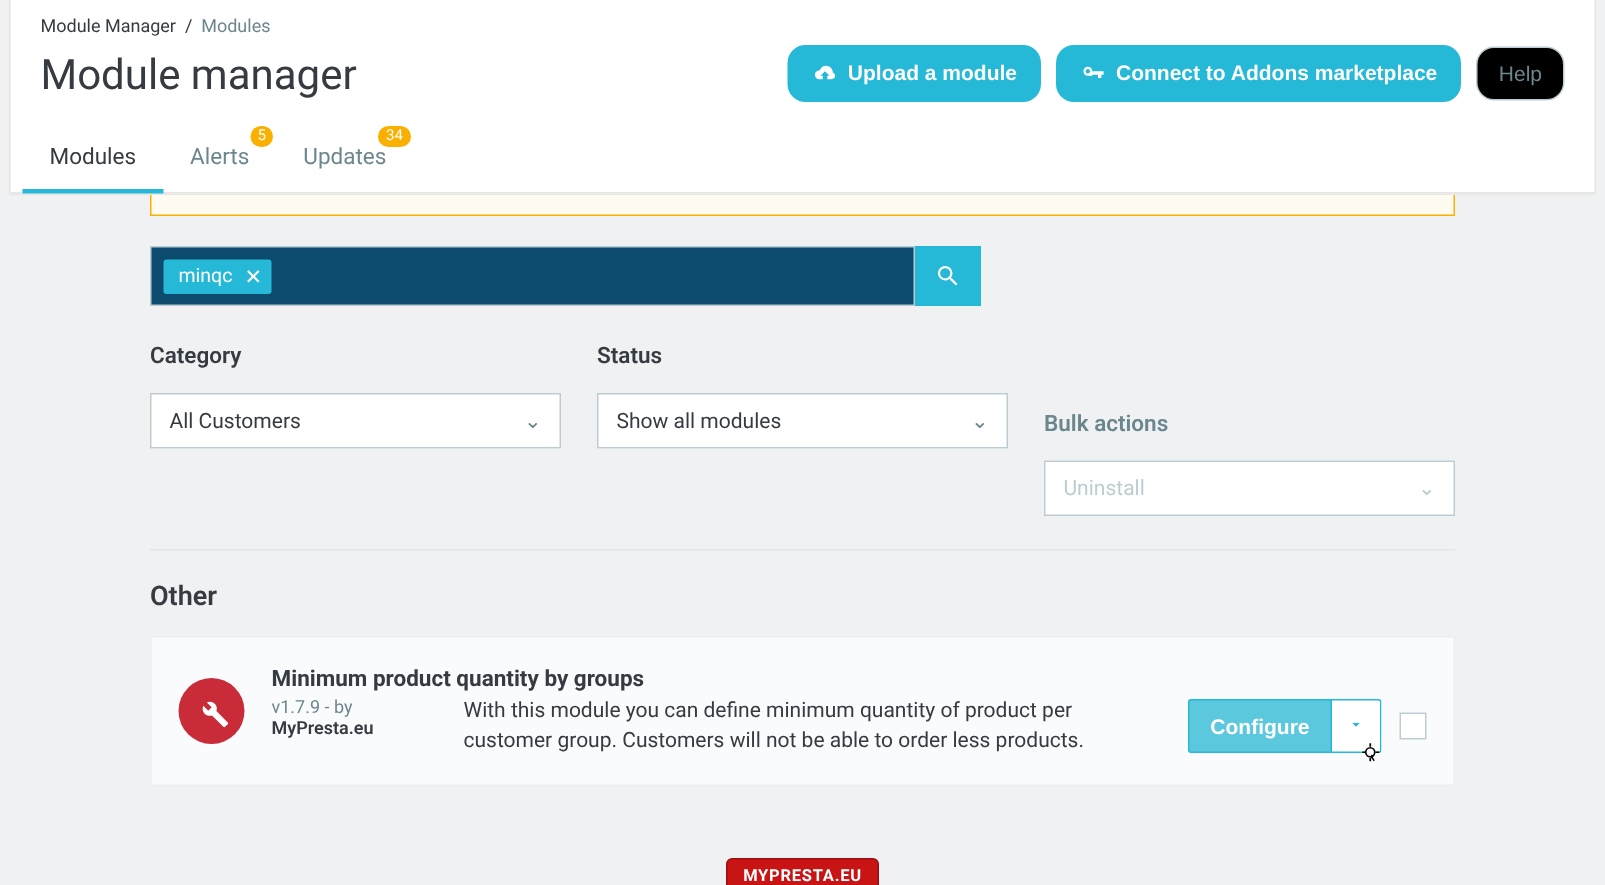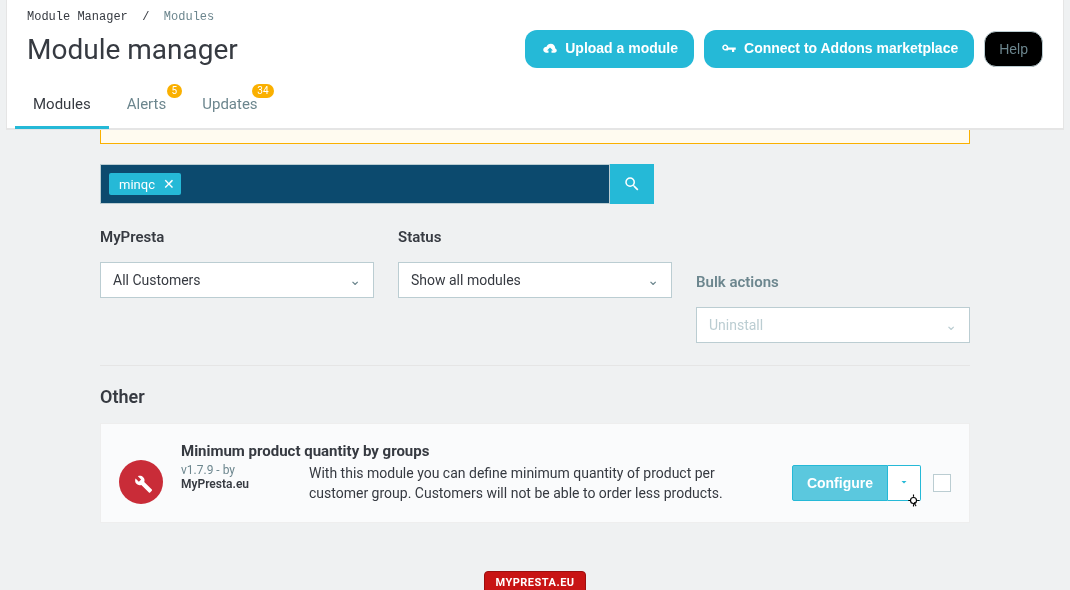--- a/index.html
+++ b/index.html
@@ -1,20 +1,20 @@
 <!DOCTYPE html>
 <html><head>
 <meta charset="utf-8">
 <style>
 * { box-sizing: border-box; margin: 0; padding: 0; }
 body { font-family: -apple-system, BlinkMacSystemFont, "Segoe UI", Roboto, sans-serif; background: #eff1f2; width: 1070px; height: 590px; overflow: hidden; }
 
 .page-wrap { background: #fff; margin: 0 6px; border: 1px solid #e5e5e5; border-top: none; }
 .header { padding: 10px 20px 0; }
-.breadcrumb { font-size: 12px; color: #6c868e; margin-bottom: 6px; font-family: Liberation Mono, monospace; }
+.breadcrumb { font-size: 12px; color: #6c868e; margin-bottom: 6px; }
 .breadcrumb span { color: #363a41; }
 .header-row { display: flex; justify-content: space-between; align-items: center; padding-bottom: 14px; }
 .page-title { font-size: 28px; font-weight: 400; color: #363a41; }
 .header-actions { display: flex; gap: 10px; align-items: center; }
 .btn { display: inline-flex; gap: 6px; padding: 10px 16px; font-size: 14px; font-weight: 600; border-radius: 12px; cursor: pointer; border: none; }
 .btn-primary { background: #25b9d7; color: #fff; }
 .btn-outline { background: #000000; color: #6c868e; border: 1px solid #bbcdd2; padding: 9px 14px; font-weight: 400; }
 .btn svg { width: 18px; height: 18px; }
 
 .tabs { display: flex; border-bottom: 1px solid #e5e5e5; padding-left: 8px; }
@@ -35,21 +35,21 @@
 .filters { display: flex; gap: 24px; margin-bottom: 20px; padding-bottom: 22px; border-bottom: 1px solid #e5e5e5; }
 .filter { flex: 1; }
 .filter-label { font-size: 15px; color: #363a41; font-weight: 600; margin-bottom: 16px; }
 .filter-label.muted { color: #6c868e; margin-top: 45px; }
 .select { border: 1px solid #bbcdd2; padding: 9px 12px; font-size: 14px; color: #363a41; display: flex; justify-content: space-between; align-items: center; cursor: pointer; background: #fff; }
 .select.disabled { color: #bbcdd2; }
 .select .chev { color: #6c868e; }
 .select.disabled .chev { color: #bbcdd2; }
 
 .section-title { font-size: 18px; font-weight: 600; color: #363a41; margin-bottom: 16px; }
-.module-card { background: #fafbfc; border: 1px solid #eee; padding: 18px; display: flex; gap: 18px; align-items: flex-end; }
+.module-card { background: #fafbfc; border: 1px solid #eee; padding: 18px; display: flex; gap: 18px; align-items: center; }
 .module-logo { width: 44px; height: 44px; border-radius: 50%; background: #c92c38; display: flex; align-items: center; justify-content: center; flex-shrink: 0; }
 .module-logo svg { width: 26px; height: 26px; }
 .module-body { flex: 1; display: flex; gap: 18px; }
 .module-info { flex: 0 0 110px; }
 .module-name { font-size: 15px; font-weight: 700; color: #363a41; margin-bottom: 3px; }
 .module-ver { font-size: 12px; color: #6c868e; }
 .module-author { font-size: 12px; color: #363a41; font-weight: 600; }
 .module-desc { flex: 1; font-size: 14px; color: #363a41; line-height: 1.45; padding-right: 20px; }
 .module-actions { display: flex; align-items: center; gap: 12px; flex-shrink: 0; position: relative; }
 .btn-group { display: flex; }
@@ -120,21 +120,21 @@
     </div>
     <div class="search-btn">
       <svg viewBox="0 0 24 24" fill="#fff">
           <path d="M15.5 14h-.79l-.28-.27A6.47 6.47 0 0016 9.5 6.5 6.5 0 109.5 16c1.61 0 3.09-.59 4.23-1.57l.27.28v.79l5 5L20.5 19l-5-5zm-6 0C7 14 5 12 5 9.5S7 5 9.5 5 14 7 14 9.5 12 14 9.5 14z"></path>
         </svg>
     </div>
   </div>
 
   <div class="filters">
     <div class="filter">
-      <div class="filter-label">MyPresta</div>
+      <div class="filter-label">Category</div>
       <div class="select">
         <span>All Customers</span>
         <span class="chev">⌄</span>
       </div>
     </div>
     <div class="filter">
       <div class="filter-label">Status</div>
       <div class="select">
         <span>Show all modules</span>
         <span class="chev">⌄</span>

